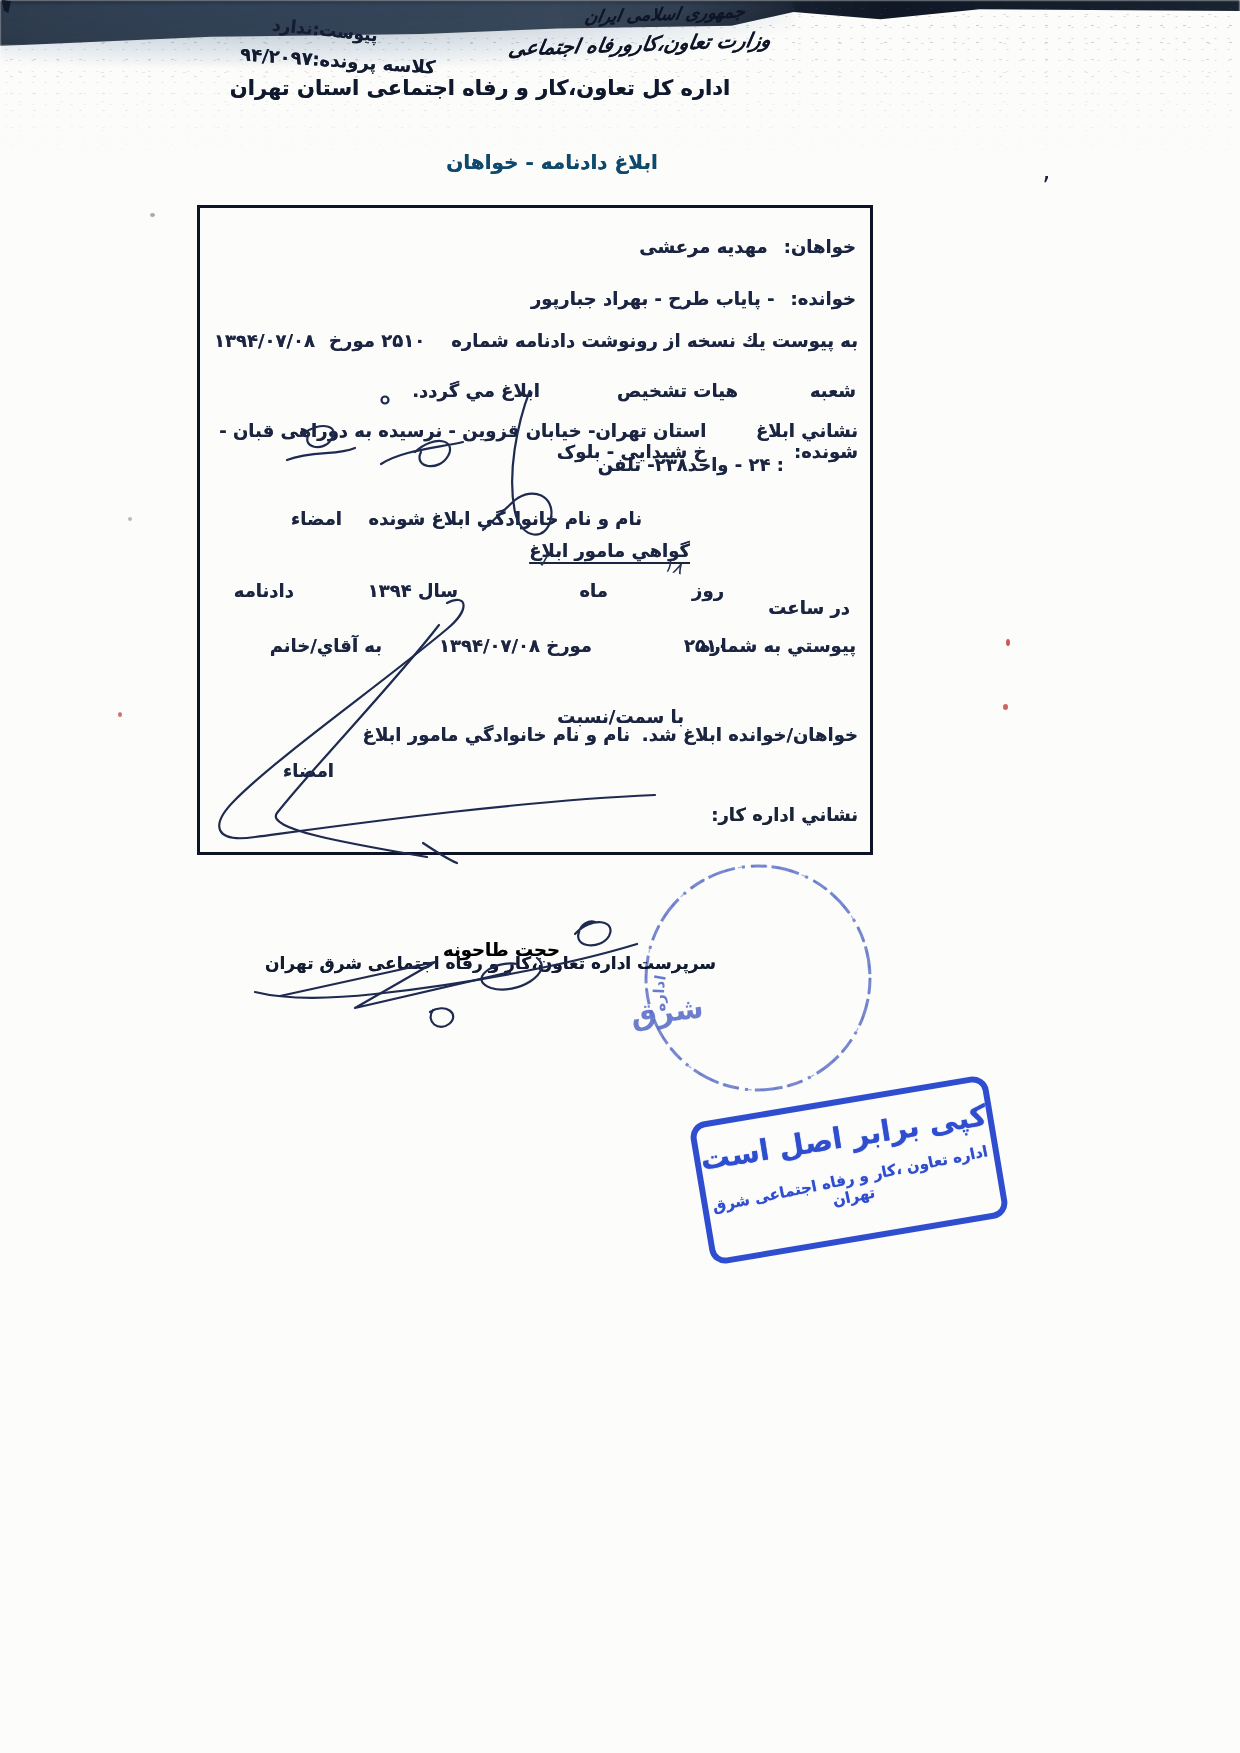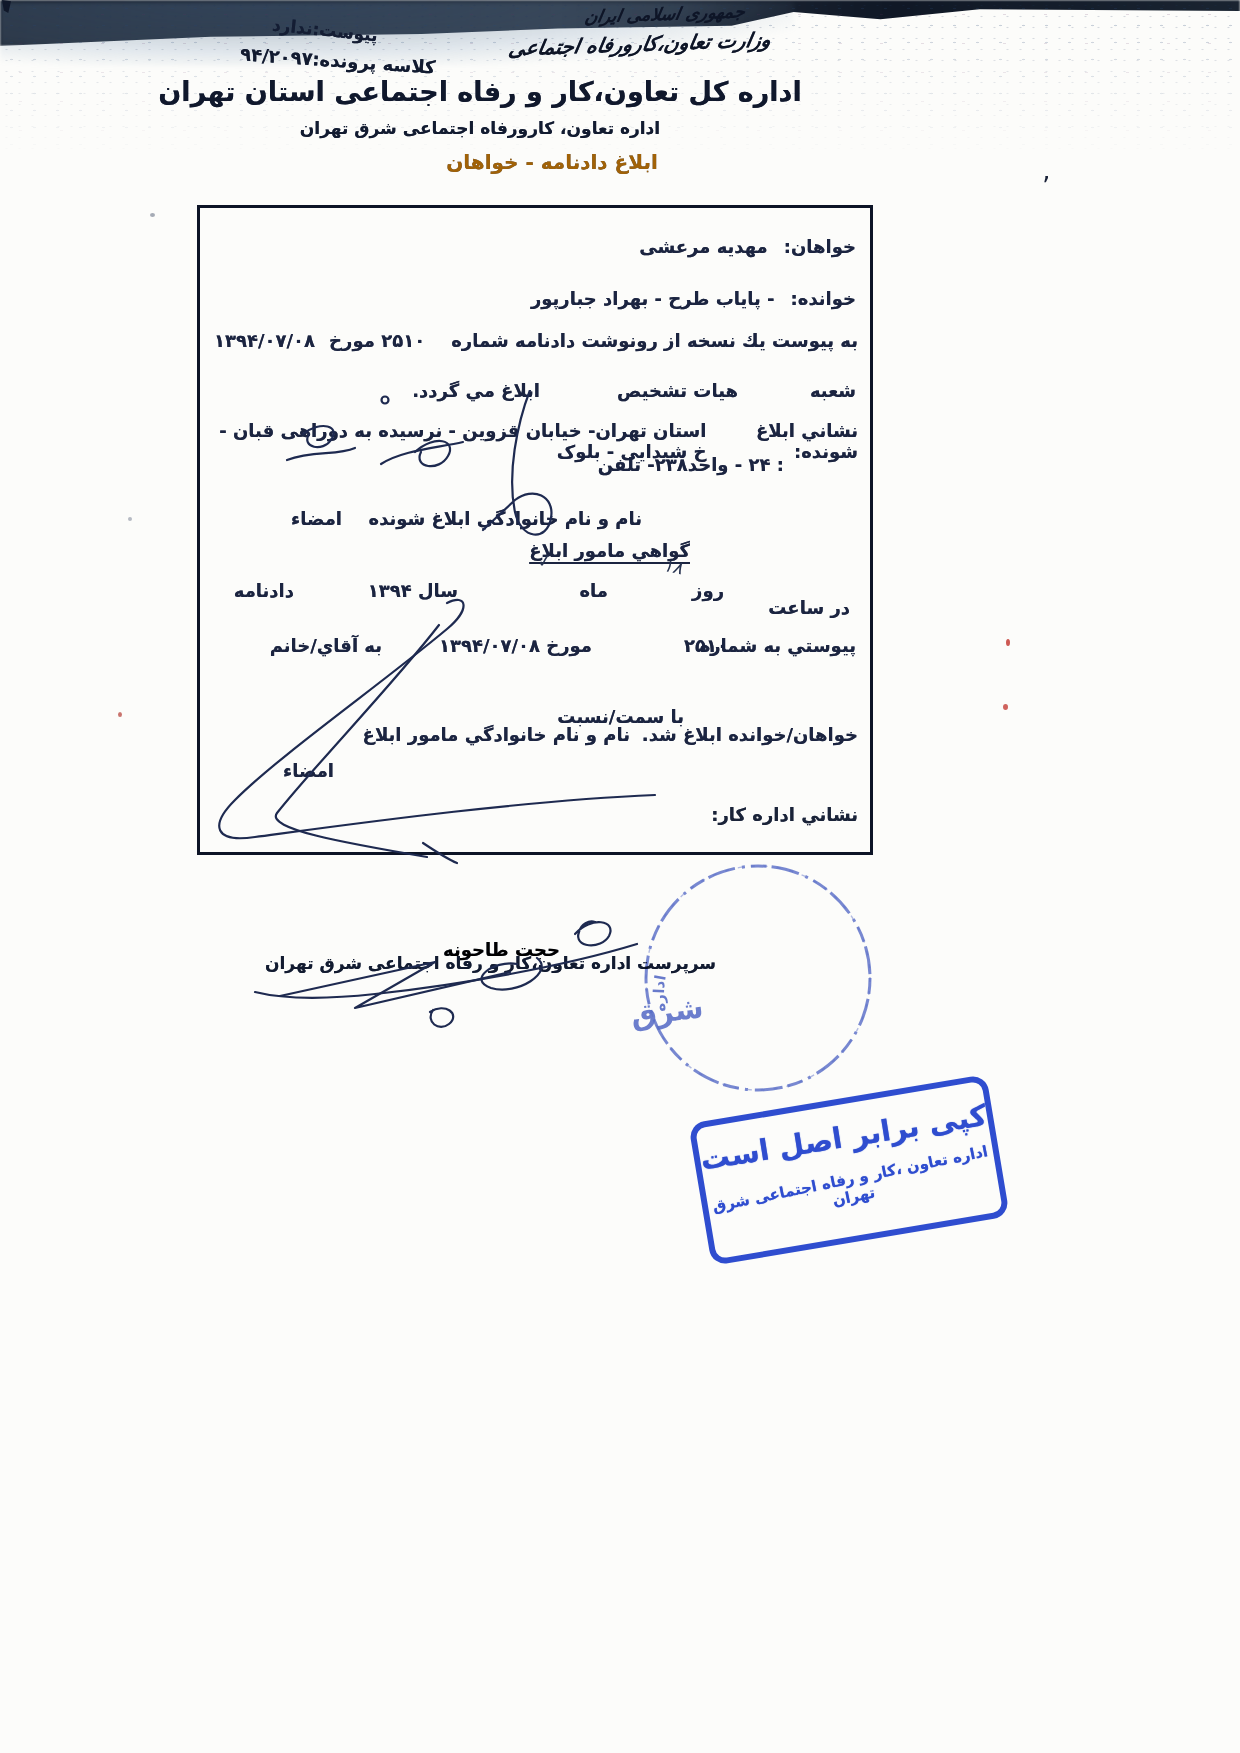--- a/index.html
+++ b/index.html
@@ -37,23 +37,23 @@
     mask-image:linear-gradient(180deg,#000 15%, transparent 95%);
   }
 
   
   .h-attach { left:272px; top:20px; font-size:17px; transform:rotate(6deg); color:#141d33; }
   .h-case   { left:240px; top:50px; font-size:18px; transform:rotate(4deg); color:#121b30; }
   .h-emblem1 { left:390px; top:4px;  width:550px; text-align:center; font-size:17px;
                font-style:italic; transform:skewX(-12deg) rotate(-2deg); color:#0e1526; }
   .h-emblem2 { left:360px; top:32px; width:560px; text-align:center; font-size:20px;
                font-style:italic; transform:skewX(-12deg) rotate(-2deg); color:#0e1526; }
-  .h-org1 { left:0;  top:76px;  width:960px; text-align:center; font-size:27px; color:#10182c; }
+  .h-org1 { left:0;  top:76px;  width:960px; text-align:center; font-size:21px; color:#10182c; }
   .h-org2 { left:0;  top:118px; width:960px; text-align:center; font-size:17px; color:#121b30; }
-  .h-title{ left:92px; top:150px; width:920px; text-align:center; font-size:20px; color:#a16207; }
+  .h-title{ left:92px; top:150px; width:920px; text-align:center; font-size:20px; color:#0c4a6e; }
 
   
   .main-box {
     position:absolute; left:197px; top:205px; width:676px; height:650px;
     border:3px solid #0d1426;
   }
   .main-box .row { position:absolute; font-size:18px; }
   .pair { display:flex; gap:16px; }
 
   .r-plaintiff { right:14px; top:28px; }
@@ -128,21 +128,20 @@
   <div class="band"></div>
   <div class="band-glow"></div>
   <div class="speckle"></div>
   <div class="corner-mark"></div>
 
   <div class="abs ink b h-attach">پیوست:ندارد</div>
   <div class="abs ink b h-case">کلاسه پرونده:۹۴/۲۰۹۷</div>
   <div class="abs ink b h-emblem1">جمهوری اسلامی ایران</div>
   <div class="abs ink b h-emblem2">وزارت تعاون،کارورفاه اجتماعی</div>
   <div class="abs ink b h-org1">اداره کل تعاون،کار و رفاه اجتماعی استان تهران</div>
-  <div class="abs ink b h-org2">اداره تعاون، کارورفاه اجتماعی شرق تهران</div>
   <div class="abs ink b h-title">ابلاغ دادنامه - خواهان</div>
 
   <div class="main-box">
 
     <div class="row pair r-plaintiff">
       <span class="ink b">خواهان:</span>
       <span class="ink b">مهدیه مرعشی</span>
     </div>
 
     <div class="row pair r-defendant">

